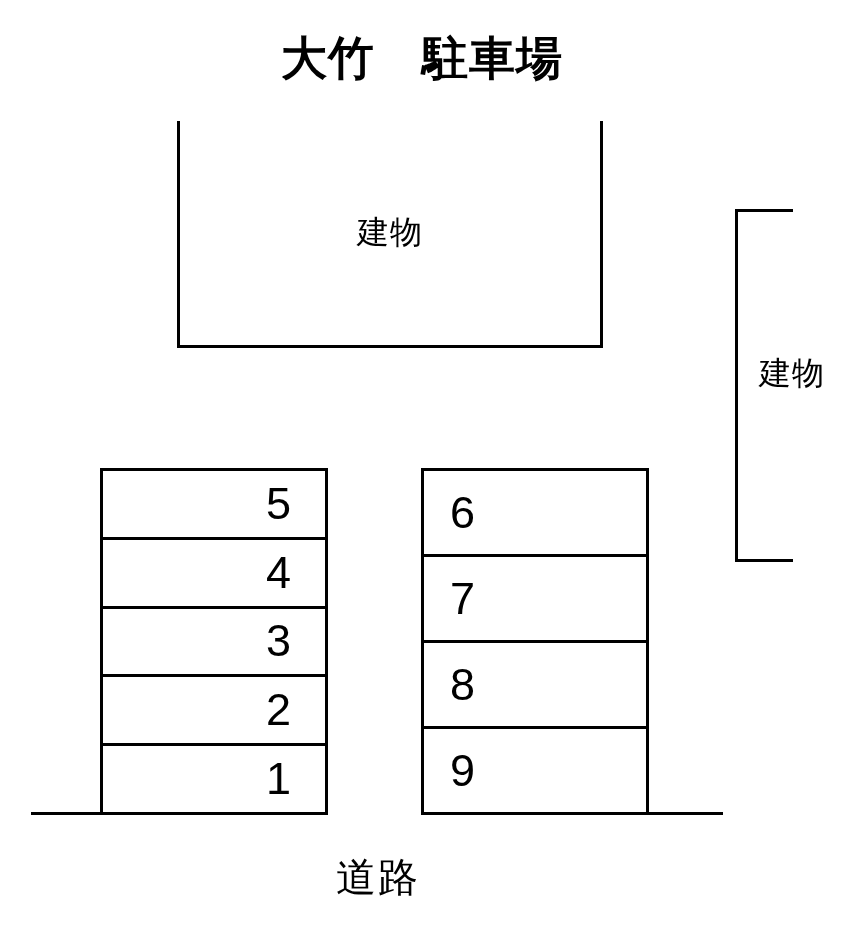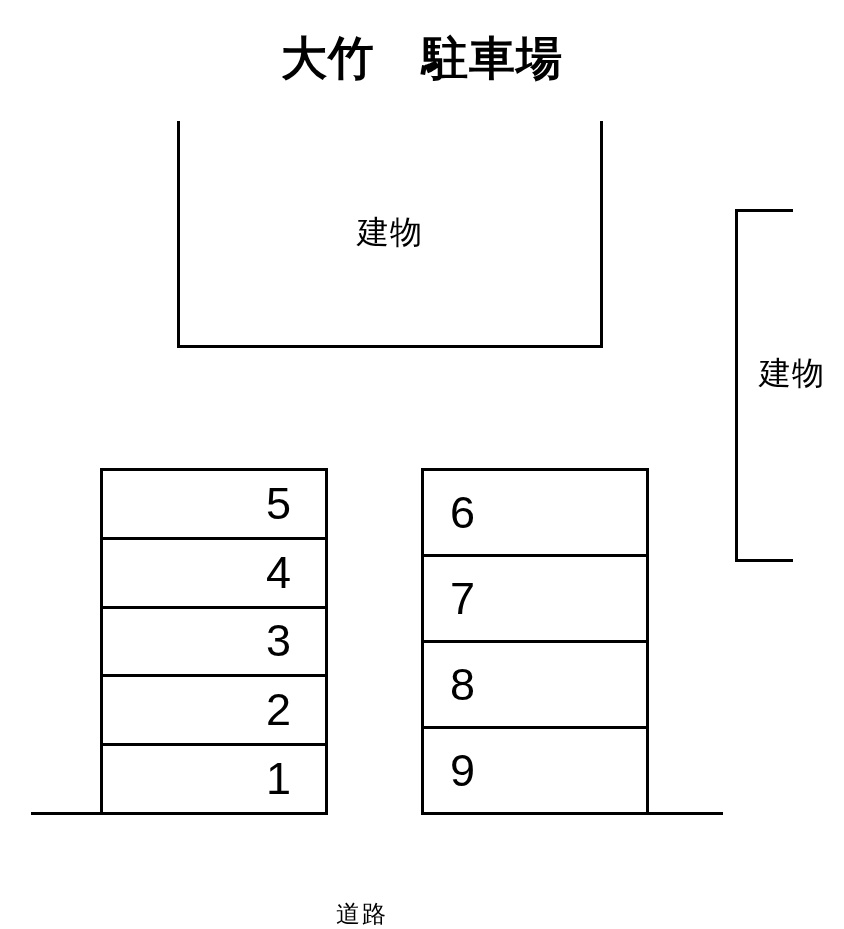--- a/index.html
+++ b/index.html
@@ -99,24 +99,23 @@
     top: 812px;
     height: 3px;
     background: #000;
   }
   .road-seg-left  { left: 31px;  width: 69px; }
   .road-seg-right { left: 649px; width: 74px; }
   .road-label {
     position: absolute;
     left: 336px;
     top: 850px;
-    font-size: 24px;
+    font-size: 40px;
     letter-spacing: 2px;
     white-space: nowrap;
-    margin-top: 48px;
   }
 </style>
 </head>
 <body>
 
 <div class="canvas">
 
   <div class="title">大竹　駐車場</div>
 
   <div class="building-top">

